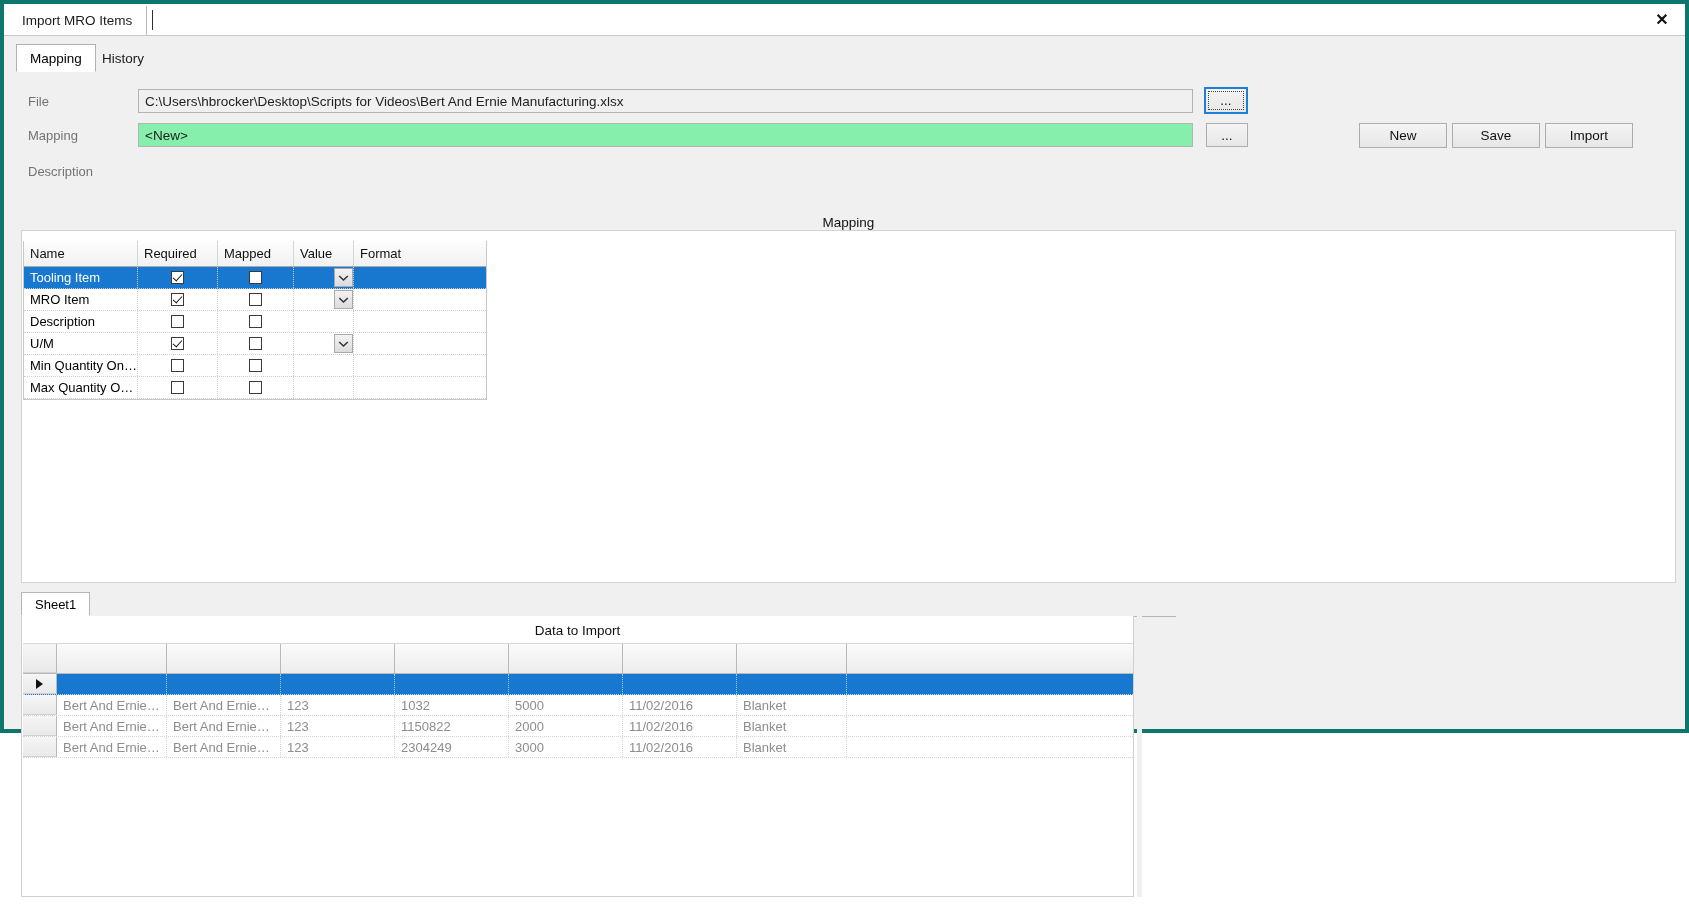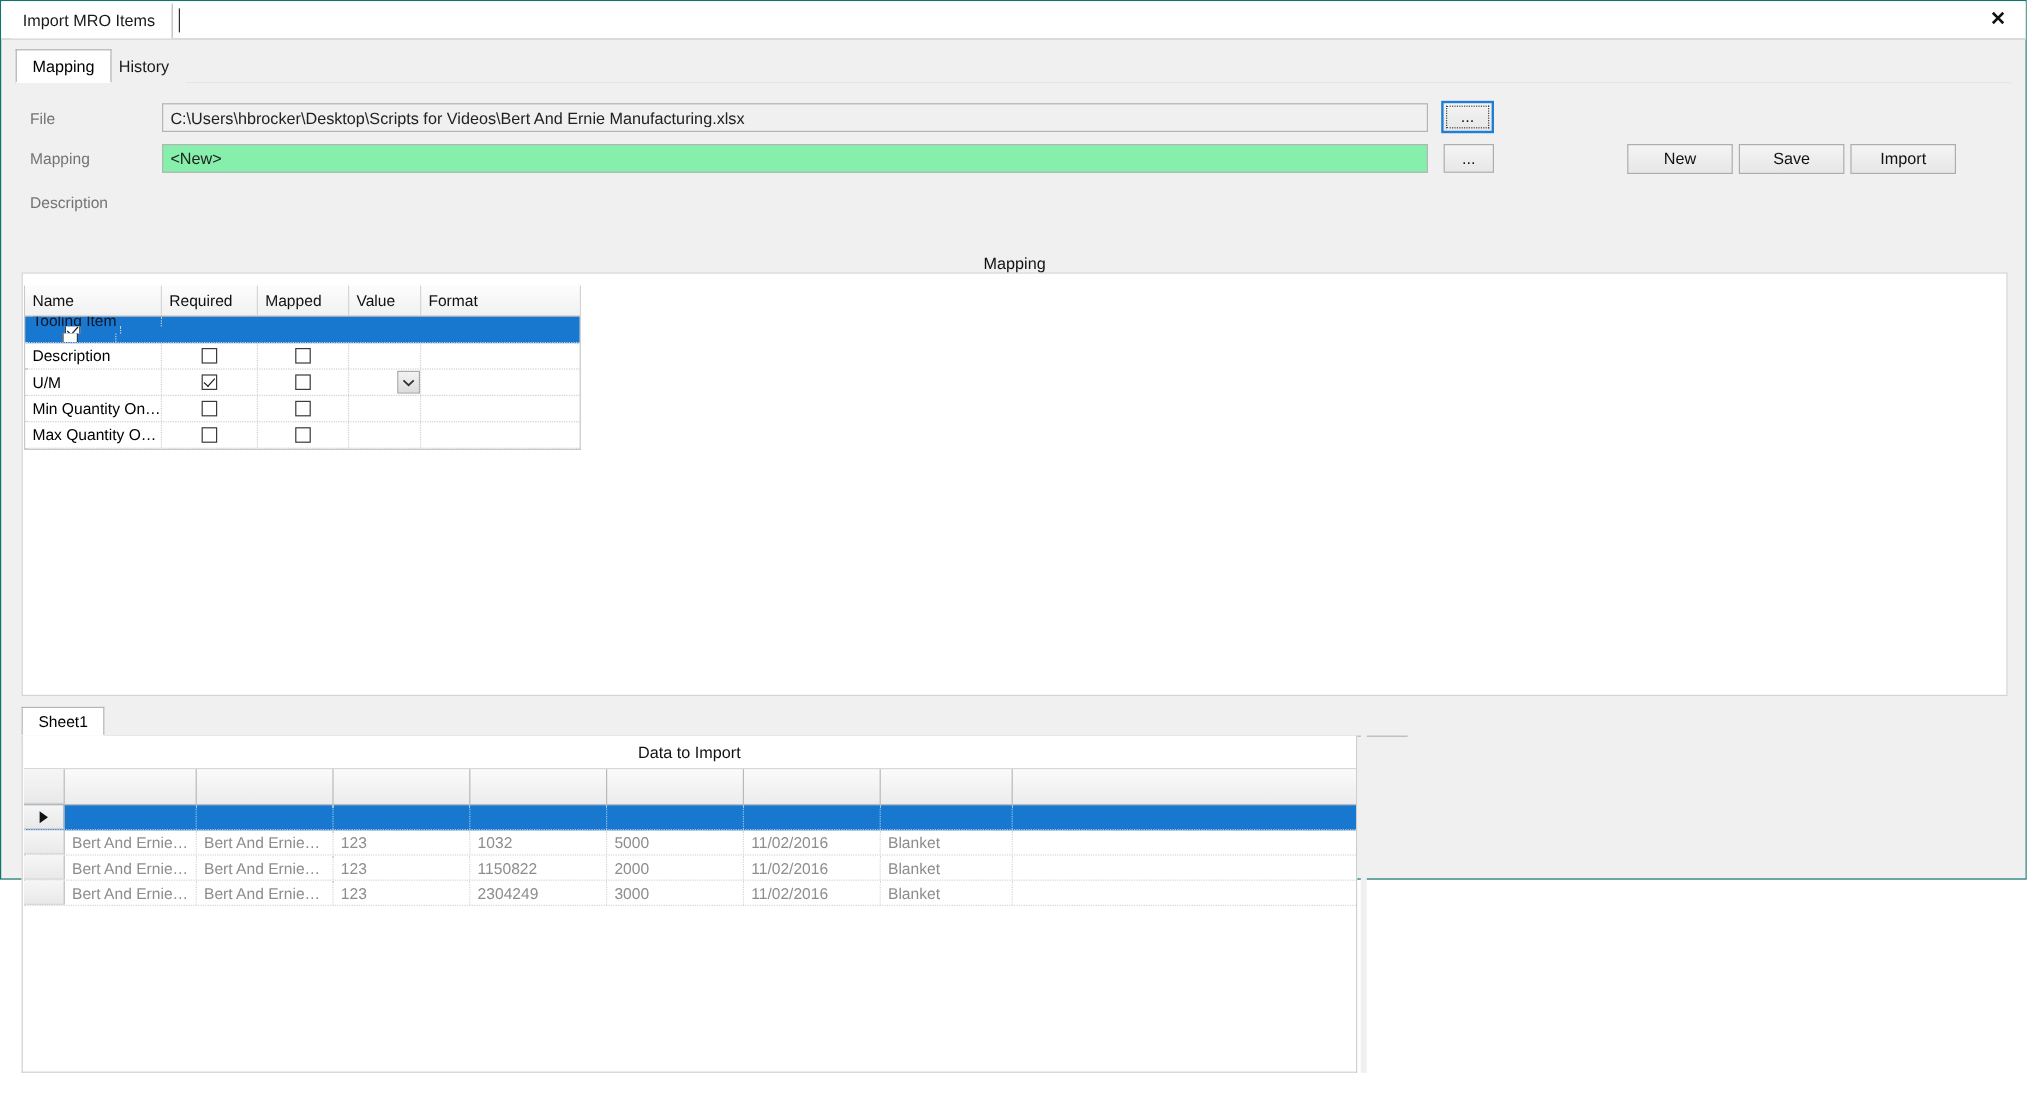--- a/index.html
+++ b/index.html
@@ -16,21 +16,21 @@
     overflow: hidden;
   }
 
   
   .window {
     position: relative;
     width: 1689px;
     height: 733px;
     background: #f0f0f0;
     box-sizing: border-box;
-    border: 1px solid #0f766e;
+    border: 4px solid #0f766e;
   }
 
   
   .titlebar {
     position: relative;
     height: 31px;
     background: #ffffff;
     border-bottom: 1px solid #c6c6c6;
   }
   .doc-tab {
@@ -248,22 +248,21 @@
     overflow: hidden;
   }
   .map-row {
     display: flex;
     height: 22px;
     border-bottom: 1px dotted #cfcfcf;
     box-sizing: border-box;
   }
   .map-row.selected {
     background: #1878d0;
-    color: #0f172a;
-    flex-direction: column;
+    color: #ffffff;
   }
   .map-row .mc {
     display: flex;
     align-items: center;
     box-sizing: border-box;
     border-right: 1px dotted #cfcfcf;
     font-size: 13px;
     overflow: hidden;
     white-space: nowrap;
     position: relative;
@@ -513,20 +512,37 @@
       <div class="map-head">
         <div class="hc col-name">Name</div>
         <div class="hc col-req">Required</div>
         <div class="hc col-mapped">Mapped</div>
         <div class="hc col-value">Value</div>
         <div class="hc col-format">Format</div>
       </div>
       <div id="map-rows">
           <div class="map-row selected">
             <div class="mc name col-name">Tooling Item</div>
+            <div class="mc center col-req">
+              <span class="cb checked"></span>
+            </div>
+            <div class="mc center col-mapped">
+              <span class="cb"></span>
+            </div>
+            <div class="mc col-value">
+              <span class="ddbtn">
+                <svg width="11" height="8" viewBox="0 0 11 8">
+                  <path d="M1.2 2 L5.5 6 L9.8 2" fill="none" stroke="#333" stroke-width="1.5"></path>
+                </svg>
+              </span>
+            </div>
+            <div class="mc col-format"></div>
+          </div>
+          <div class="map-row">
+            <div class="mc name col-name">MRO Item</div>
             <div class="mc center col-req">
               <span class="cb checked"></span>
             </div>
             <div class="mc center col-mapped">
               <span class="cb"></span>
             </div>
             <div class="mc col-value">
               <span class="ddbtn">
                 <svg width="11" height="8" viewBox="0 0 11 8">
                   <path d="M1.2 2 L5.5 6 L9.8 2" fill="none" stroke="#333" stroke-width="1.5"></path>

